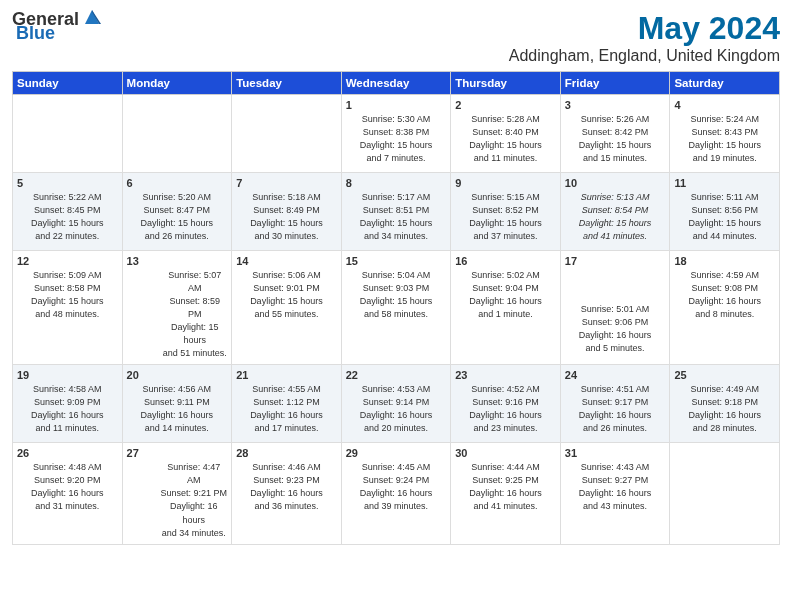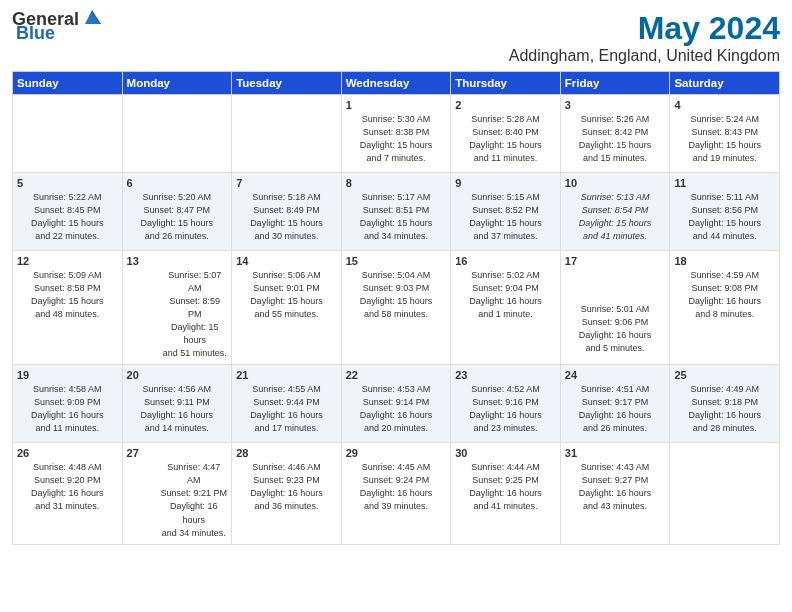--- a/index.html
+++ b/index.html
@@ -277,21 +277,21 @@
           <td>
             <span class="day-number">20</span>
             <div class="day-info" style="white-space: pre-line;">Sunrise: 4:56 AM
 Sunset: 9:11 PM
 Daylight: 16 hours
 and 14 minutes.</div>
           </td>
           <td>
             <span class="day-number">21</span>
             <div class="day-info" style="white-space: pre-line;">Sunrise: 4:55 AM
-Sunset: 9:44 PM
+Sunset: 1:12 PM
 Daylight: 16 hours
 and 17 minutes.</div>
           </td>
           <td>
             <span class="day-number">22</span>
             <div class="day-info" style="white-space: pre-line;">Sunrise: 4:53 AM
 Sunset: 9:14 PM
 Daylight: 16 hours
 and 20 minutes.</div>
           </td>

